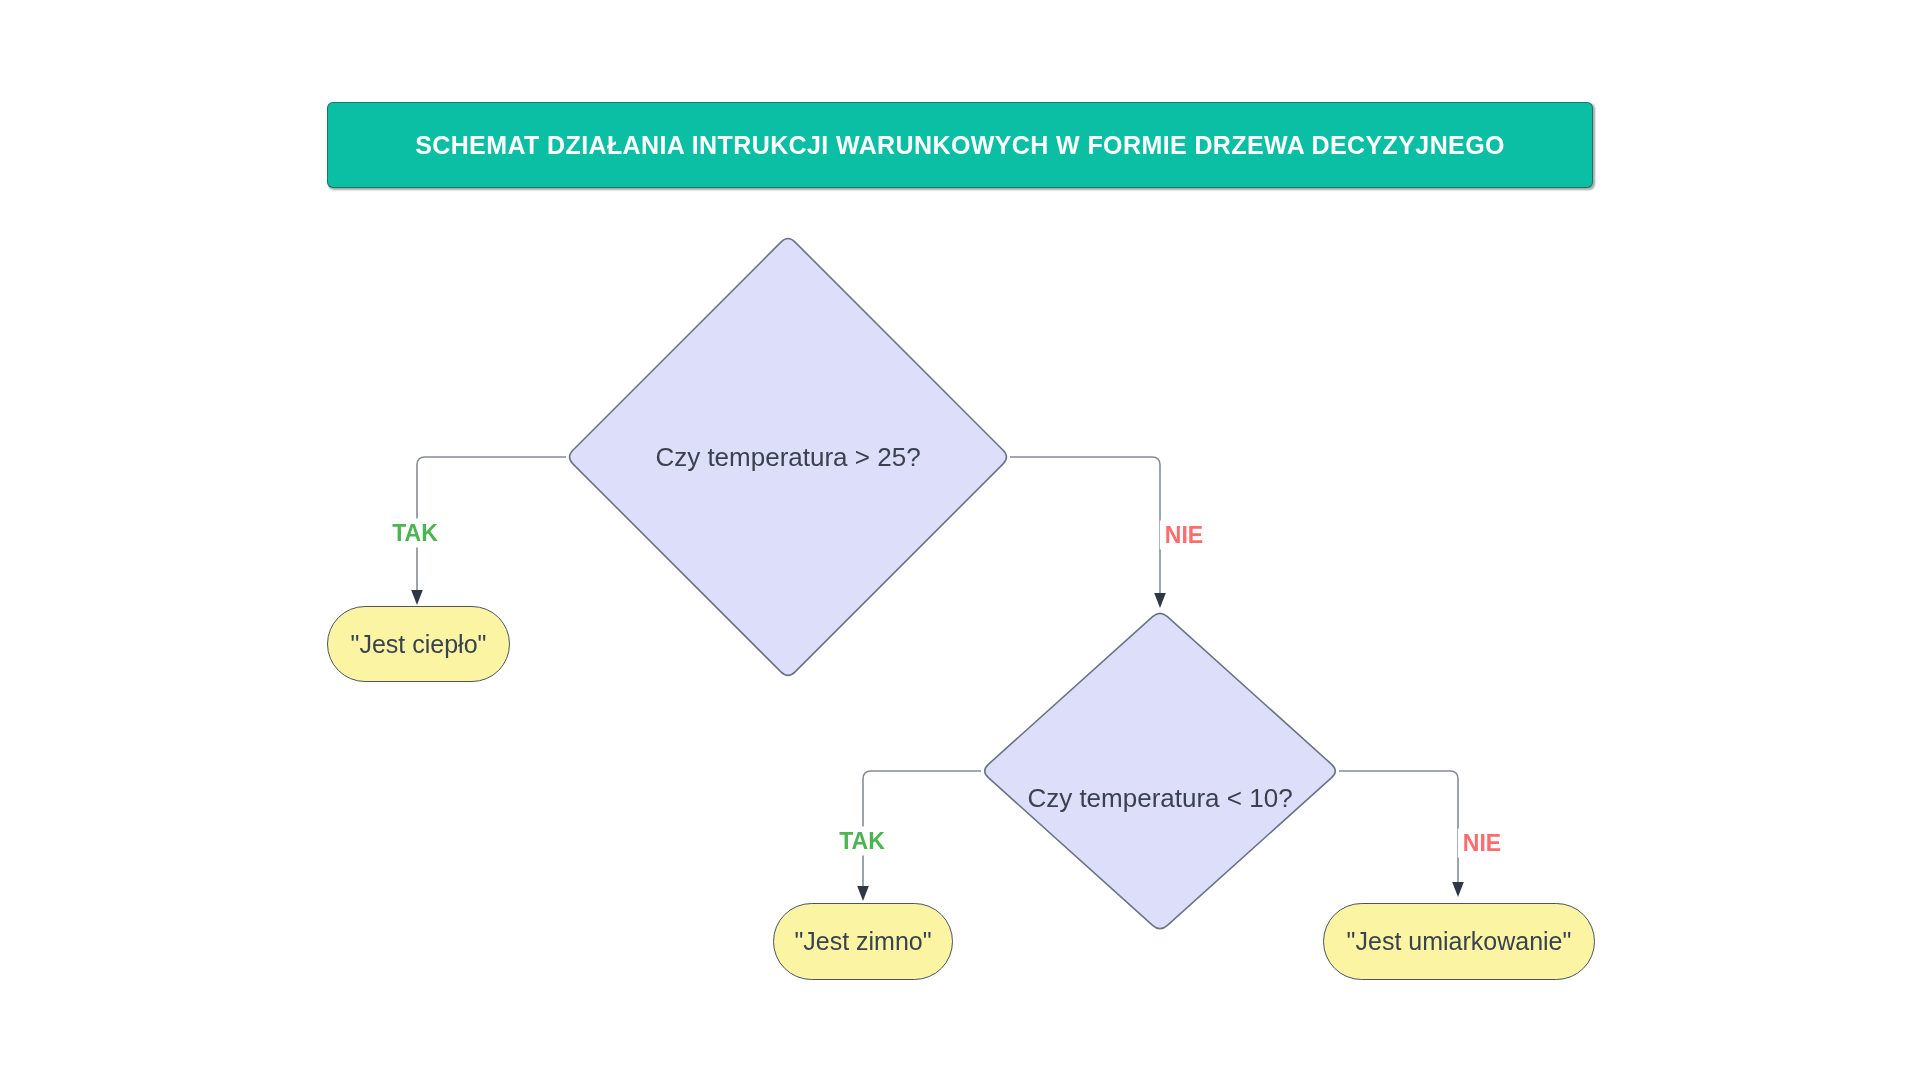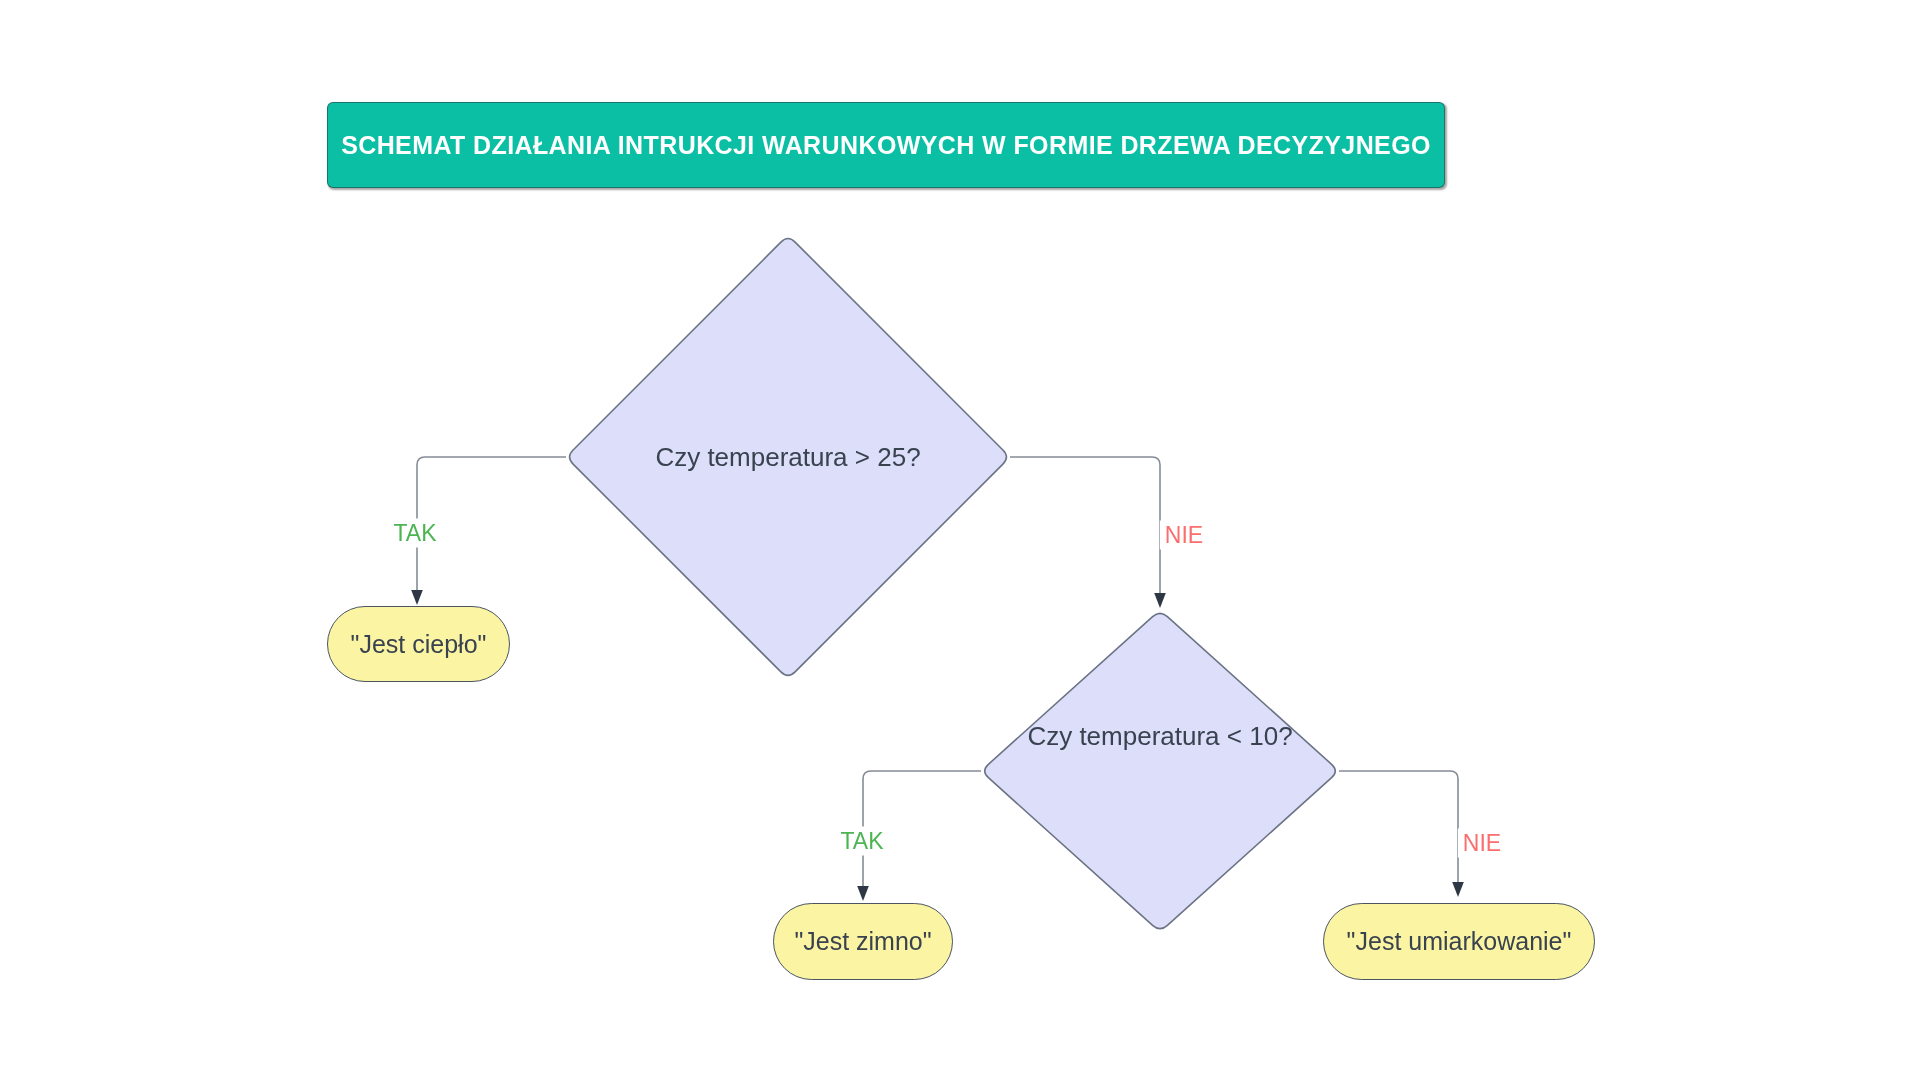--- a/index.html
+++ b/index.html
@@ -12,21 +12,21 @@
     position: relative;
     width: 1920px;
     height: 1080px;
     background: var(--canvas-bg, #ffffff);
     overflow: hidden;
   }
   .banner {
     position: absolute;
     left: 327px;
     top: 102px;
-    width: 1118px;
+    width: 1266px;
     height: 86px;
     background: var(--banner-bg, #0bbfa4);
     border: 1px solid rgba(40, 55, 60, 0.55);
     border-radius: 6px;
     box-shadow: 1.5px 1.5px 2px rgba(0, 0, 0, 0.35);
     display: flex;
     align-items: center;
     justify-content: center;
     box-sizing: border-box;
   }
@@ -63,21 +63,21 @@
     transform: translate(-50%, -50%);
     color: var(--node-text, #39424f);
     font-size: 26px;
     white-space: nowrap;
     text-align: left;
   }
   .branch-label {
     position: absolute;
     transform: translate(-50%, -50%);
     font-size: 23px;
-    font-weight: normal;
+    font-weight: bold;
     white-space: nowrap;
     background: var(--canvas-bg, #ffffff);
     padding: 3px 5px;
     line-height: 1;
   }
   .branch-label.yes { color: var(--yes-label, #4cb552); }
   .branch-label.no  { color: var(--no-label, #fc6d6d); margin-left: 24px; }
   .pill {
     position: absolute;
     background: var(--pill-fill, #fbf5a3);
@@ -126,21 +126,21 @@
              L 780.9 242.1 Q 788 235 795.1 242.1 Z"></path>
 
     <path class="diamond-shape" d="M 1167.4 616.7 L 1331.6 764.3 Q 1339 771 1331.6 777.7
              L 1167.4 925.3 Q 1160 932 1152.6 925.3
              L 988.4 777.7 Q 981 771 988.4 764.3
              L 1152.6 616.7 Q 1160 610 1167.4 616.7 Z"></path>
   </svg>
 
   <div class="node-label" style="left: 788px; top: 457px;">Czy temperatura &gt; 25?</div>
 
-  <div class="node-label" style="left: 1160px; top: 736px;">Czy temperatura &lt; 10?</div>
+  <div class="node-label" style="left: 1160px; top: 798px;">Czy temperatura &lt; 10?</div>
 
   <div class="branch-label yes" style="left: 415px; top: 533px;">TAK</div>
 
   <div class="branch-label no" style="left: 1160px; top: 535px;">NIE</div>
 
   <div class="branch-label yes" style="left: 862px; top: 841px;">TAK</div>
 
   <div class="branch-label no" style="left: 1458px; top: 843px;">NIE</div>
 
   <div class="pill warm">

